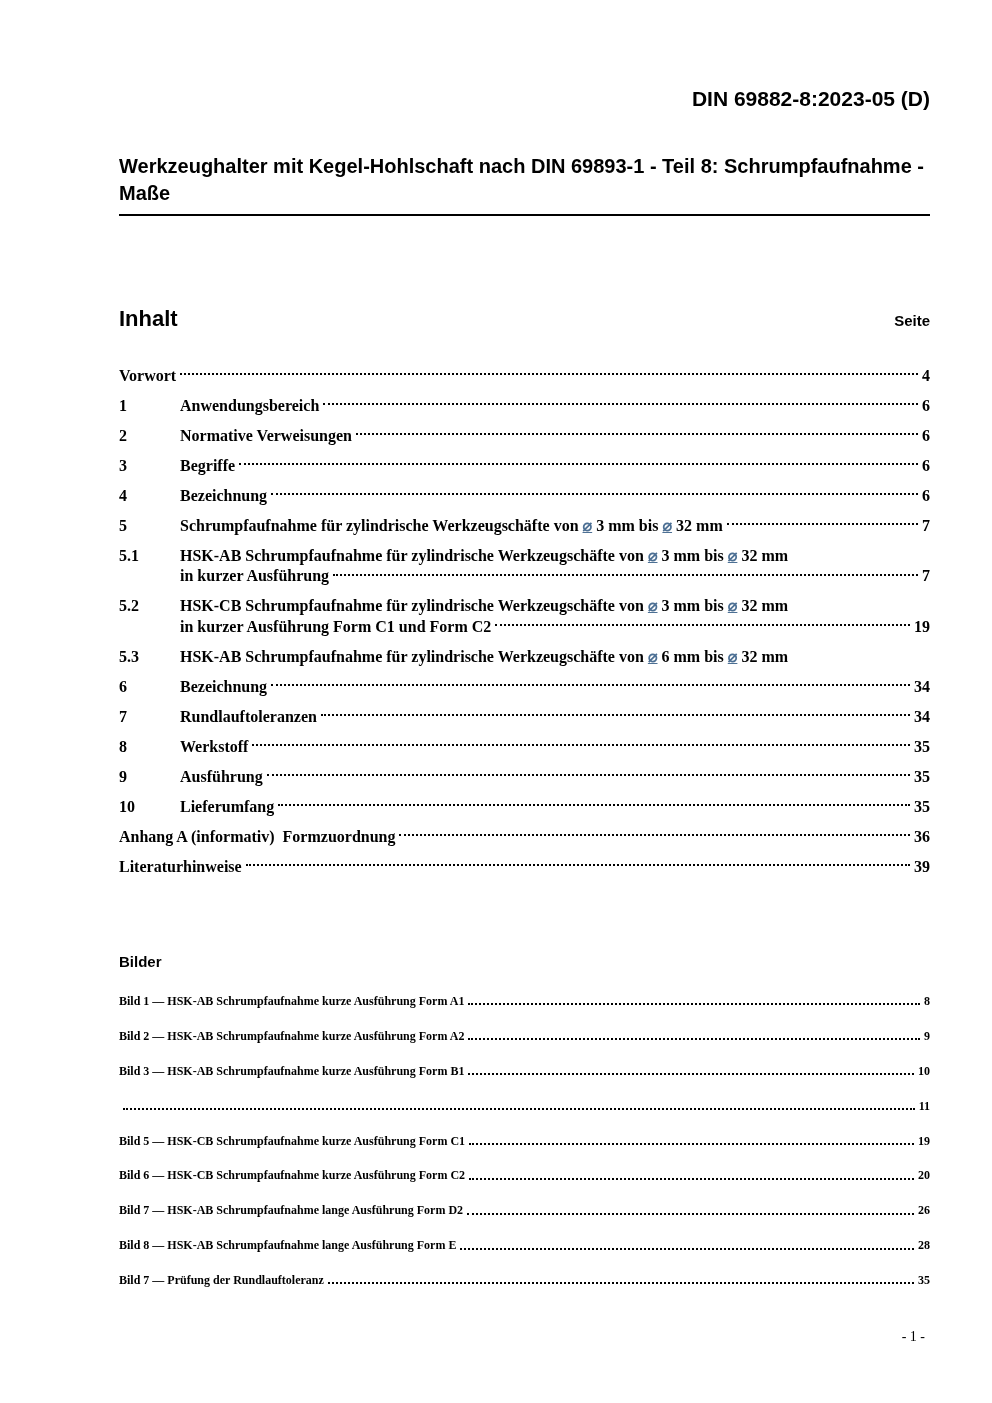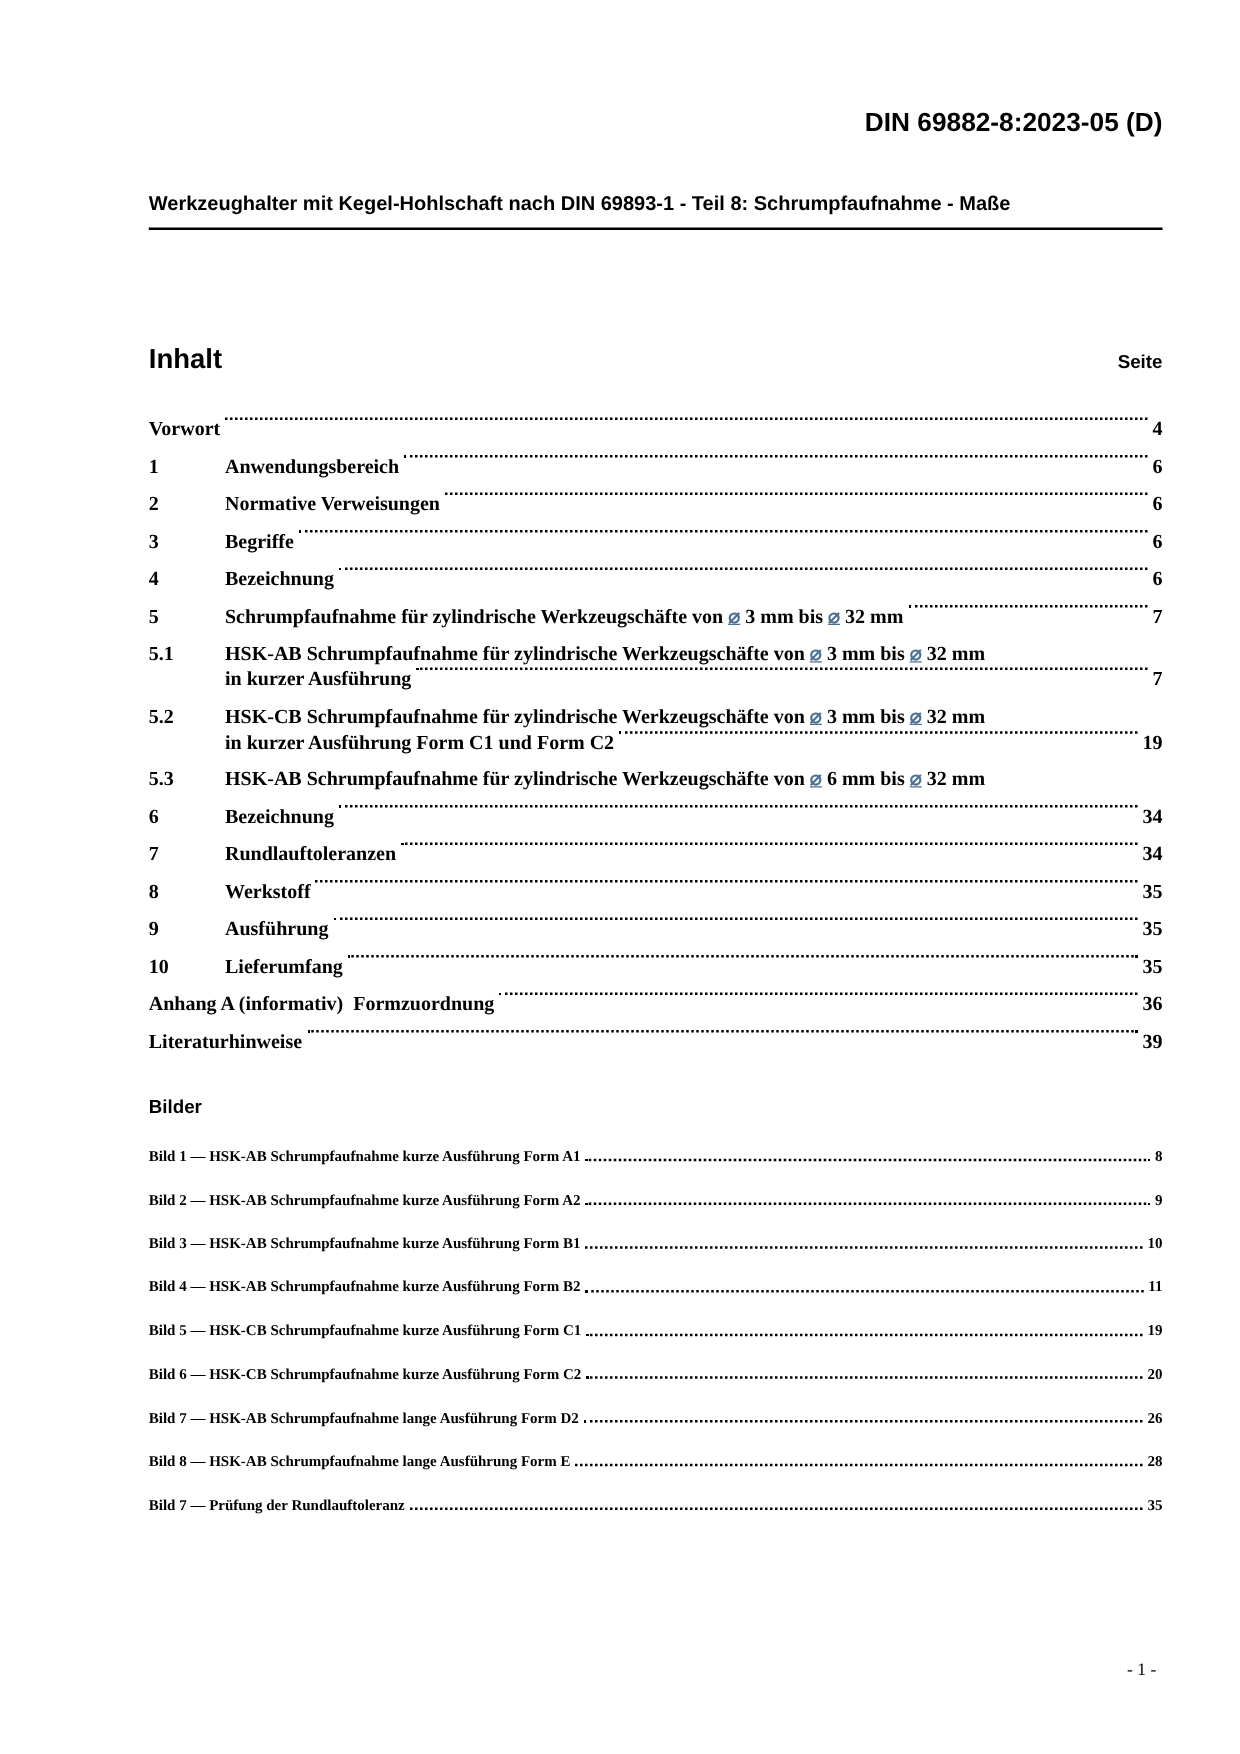--- a/index.html
+++ b/index.html
@@ -14,21 +14,21 @@
     position: absolute; left: 119px; right: 62px; top: 0;
   }
   .doc-title {
     margin-top: 86px;
     font-family: "Liberation Sans", sans-serif;
     font-weight: bold; font-size: 21px; line-height: 1.2; text-align: right;
   }
   .doc-subtitle {
     margin-top: 42px;
     font-family: "Liberation Sans", sans-serif;
-    font-weight: bold; font-size: 16px; line-height: 1.35;
+    font-weight: bold; font-size: 20px; line-height: 1.35;
     border-bottom: 2px solid #000;
     padding-bottom: 7px;
   }
   .inhalt-row {
     margin-top: 42px;
     display: flex; justify-content: space-between; align-items: baseline;
   }
   .inhalt-heading {
     font-family: "Liberation Sans", sans-serif;
     font-weight: bold; font-size: 22px; margin-top: 48px;
@@ -38,31 +38,31 @@
     font-weight: bold; font-size: 15px;
   }
   .toc {
     margin-top: 34px;
     font-family: "Liberation Serif", serif;
     font-weight: bold; font-size: 16px; line-height: 1.28;
   }
   .toc-row { display: flex; margin-bottom: 9.5px; }
   .toc-num { flex: 0 0 61px; }
   .toc-body { flex: 1; min-width: 0; }
-  .toc-line { display: flex; align-items: flex-start; }
+  .toc-line { display: flex; align-items: center; }
   .toc-text { white-space: nowrap; }
   .leader {
     flex: 1; min-width: 16px;
     border-bottom: 2px dotted #000;
     margin: 0 4px 4px 4px;
   }
   .toc-page { flex: 0 0 auto; }
   .dia { color: #4d7094; text-decoration: underline; }
   .bilder-heading {
-    margin-top: 32px;
+    margin-top: 76px;
     font-family: "Liberation Sans", sans-serif;
     font-weight: bold; font-size: 15px;
   }
   .bilder-list { margin-top: 24px; }
   .bild-row {
     display: flex; align-items: flex-end;
     font-family: "Liberation Serif", serif;
     font-weight: bold; font-size: 12px; line-height: 1.28;
     margin-bottom: 19.5px;
     text-align: center;
@@ -263,21 +263,20 @@
         <span class="toc-text">Bild 2 — HSK-AB Schrumpfaufnahme kurze Ausführung Form A2</span>
         <span class="leader"></span>
         <span class="toc-page">9</span>
       </div>
       <div class="bild-row">
         <span class="toc-text">Bild 3 — HSK-AB Schrumpfaufnahme kurze Ausführung Form B1</span>
         <span class="leader"></span>
         <span class="toc-page">10</span>
       </div>
       <div class="bild-row">
-        <span class="toc-text">Bild 4 — HSK-AB Schrumpfaufnahme kurze Ausführung Form B2</span>
         <span class="leader"></span>
         <span class="toc-page">11</span>
       </div>
       <div class="bild-row">
         <span class="toc-text">Bild 5 — HSK-CB Schrumpfaufnahme kurze Ausführung Form C1</span>
         <span class="leader"></span>
         <span class="toc-page">19</span>
       </div>
       <div class="bild-row">
         <span class="toc-text">Bild 6 — HSK-CB Schrumpfaufnahme kurze Ausführung Form C2</span>

